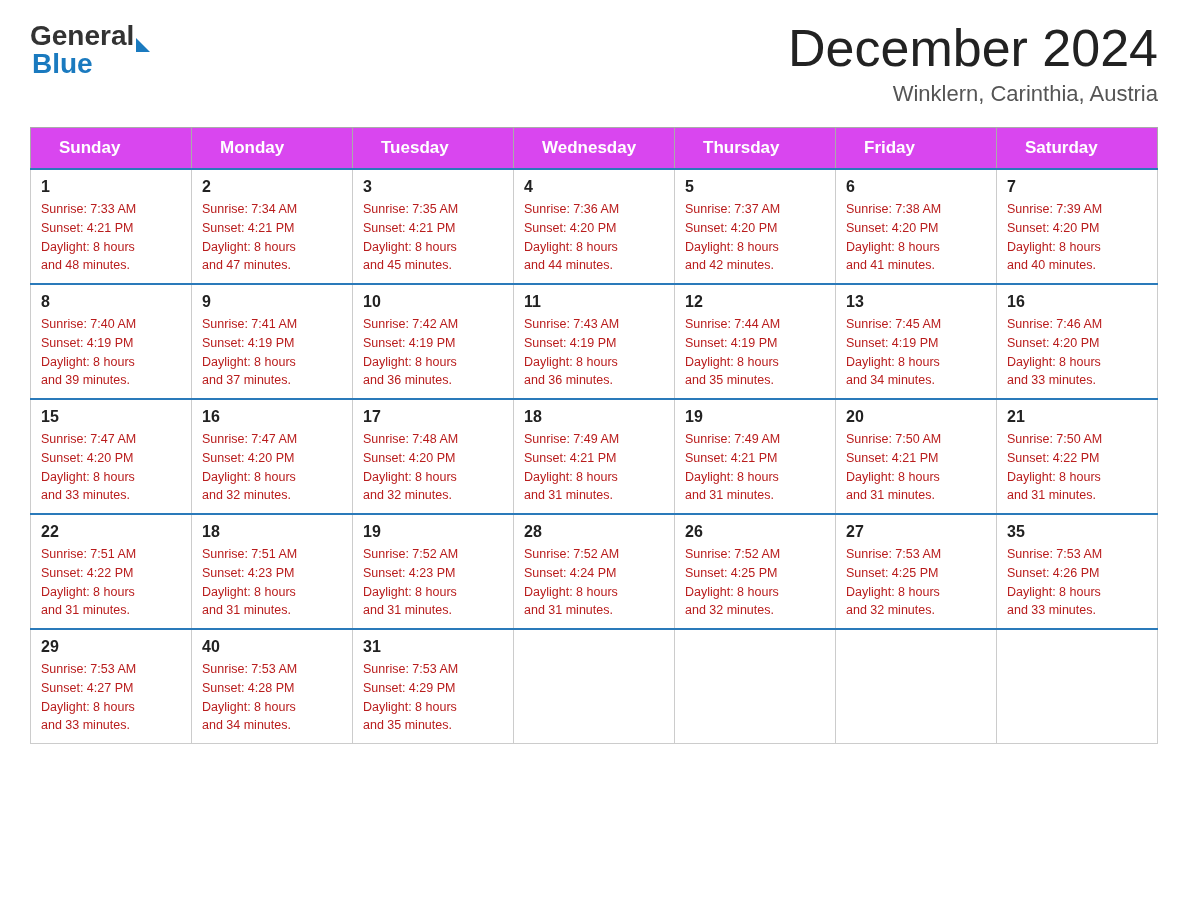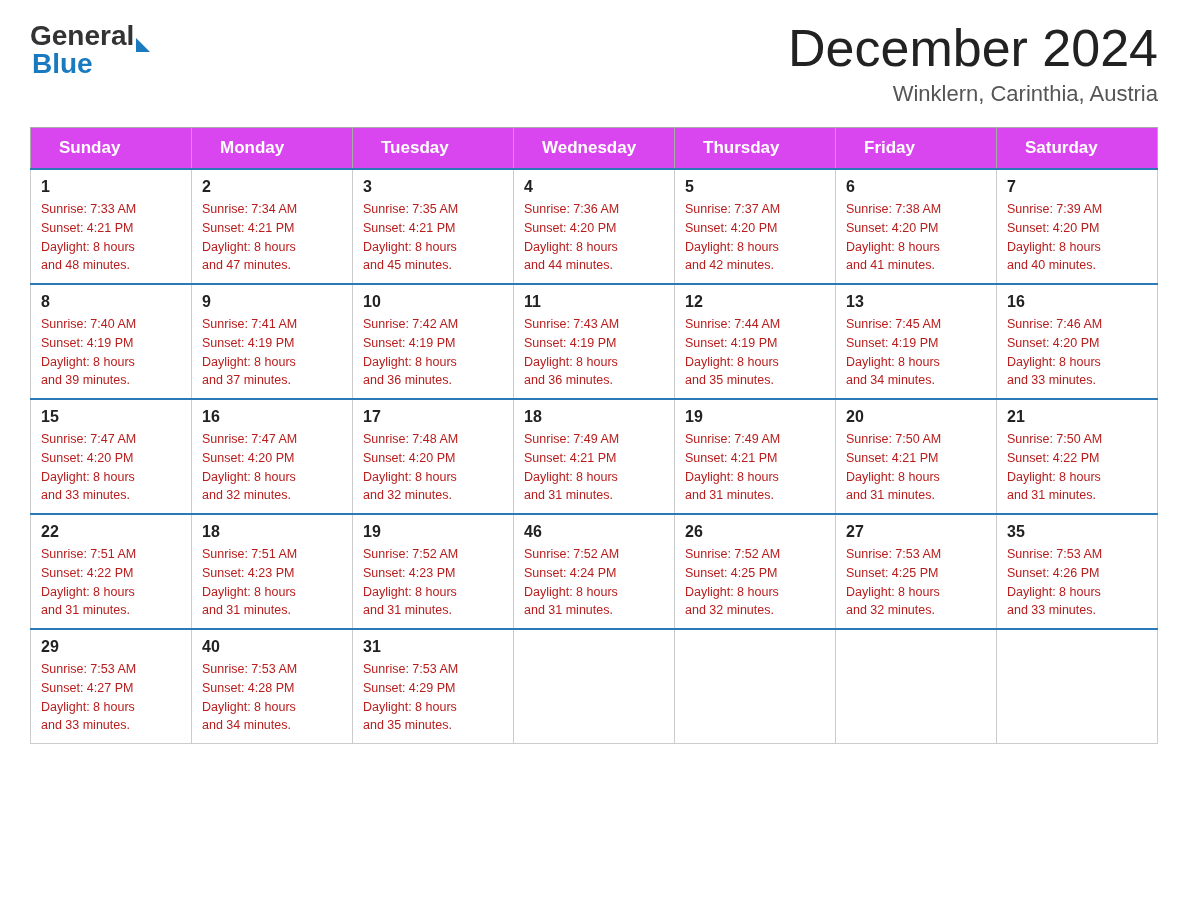--- a/index.html
+++ b/index.html
@@ -352,21 +352,21 @@
         <td>
         <span class="day-number">19</span>
         <div class="day-info">
           Sunrise: 7:52 AM<br>
           Sunset: 4:23 PM<br>
           Daylight: 8 hours<br>
           and 31 minutes.
         </div>
       </td>
         <td>
-        <span class="day-number">46</span>
+        <span class="day-number">28</span>
         <div class="day-info">
           Sunrise: 7:52 AM<br>
           Sunset: 4:24 PM<br>
           Daylight: 8 hours<br>
           and 31 minutes.
         </div>
       </td>
         <td>
         <span class="day-number">26</span>
         <div class="day-info">

